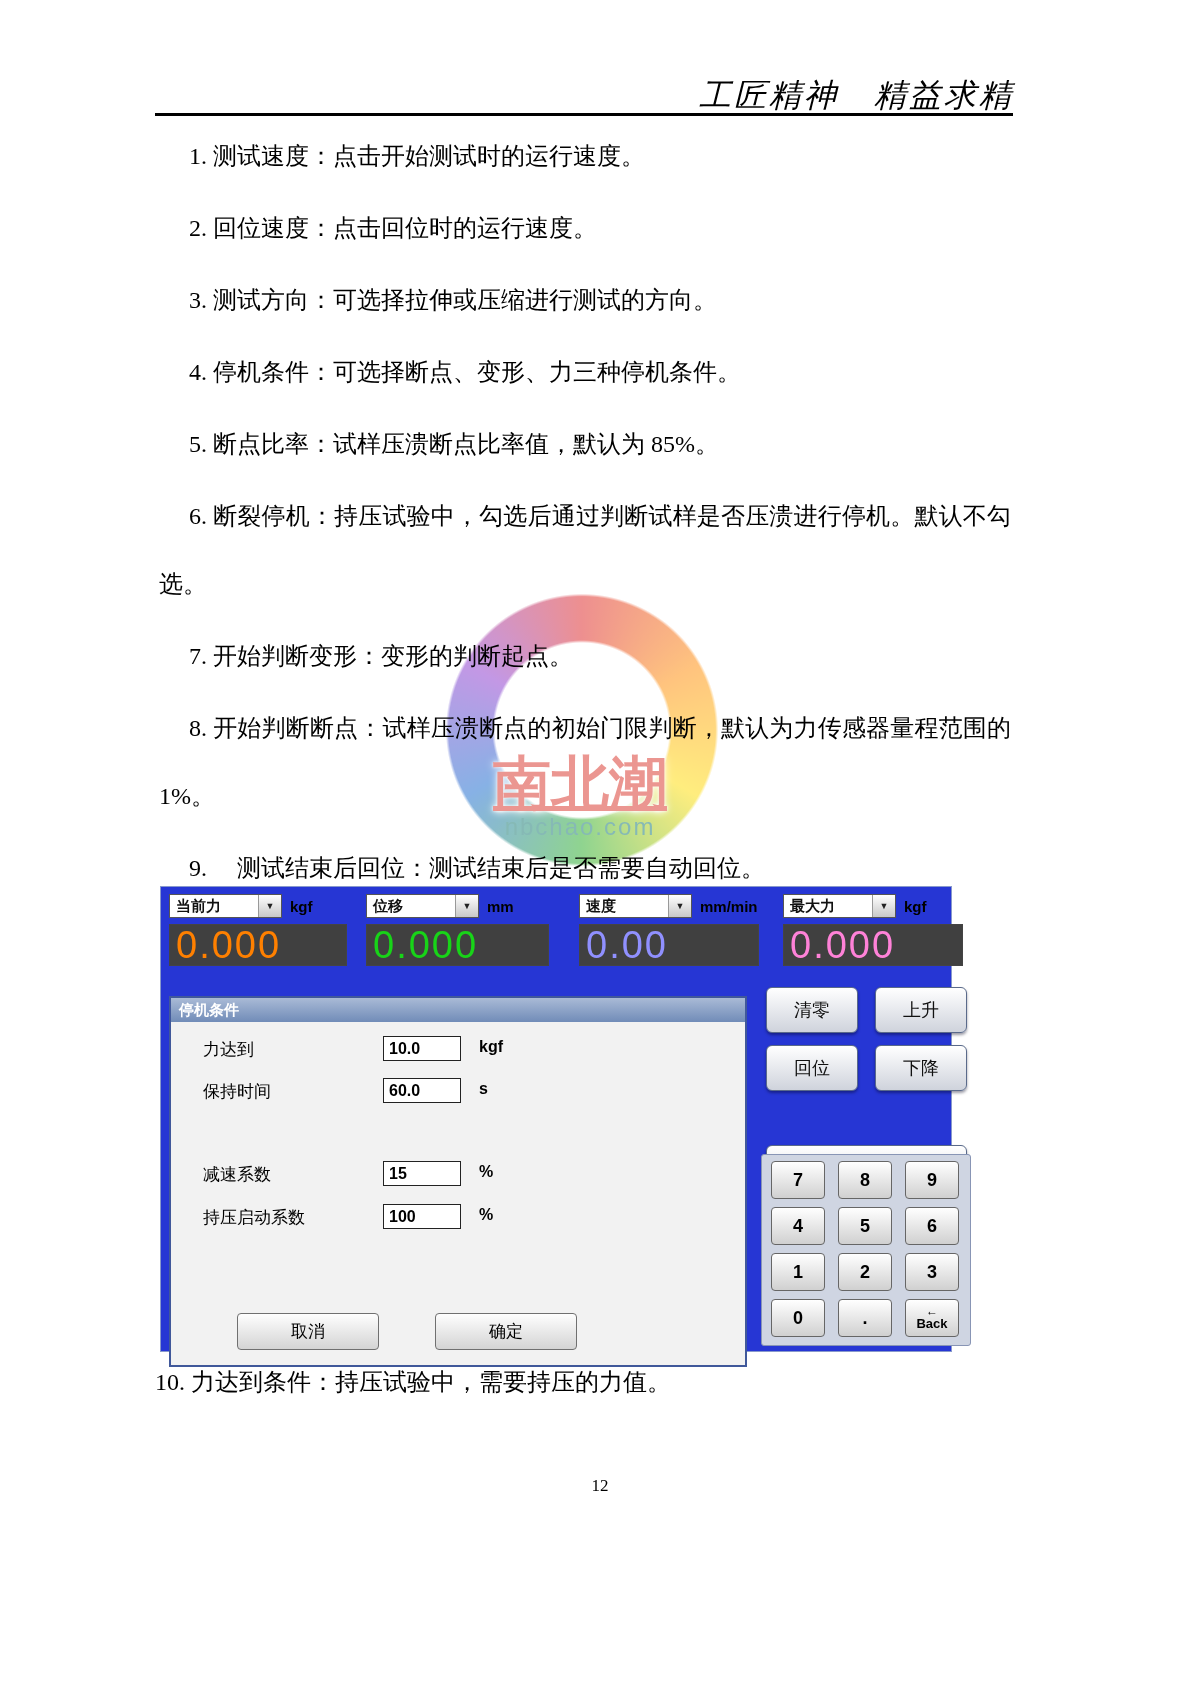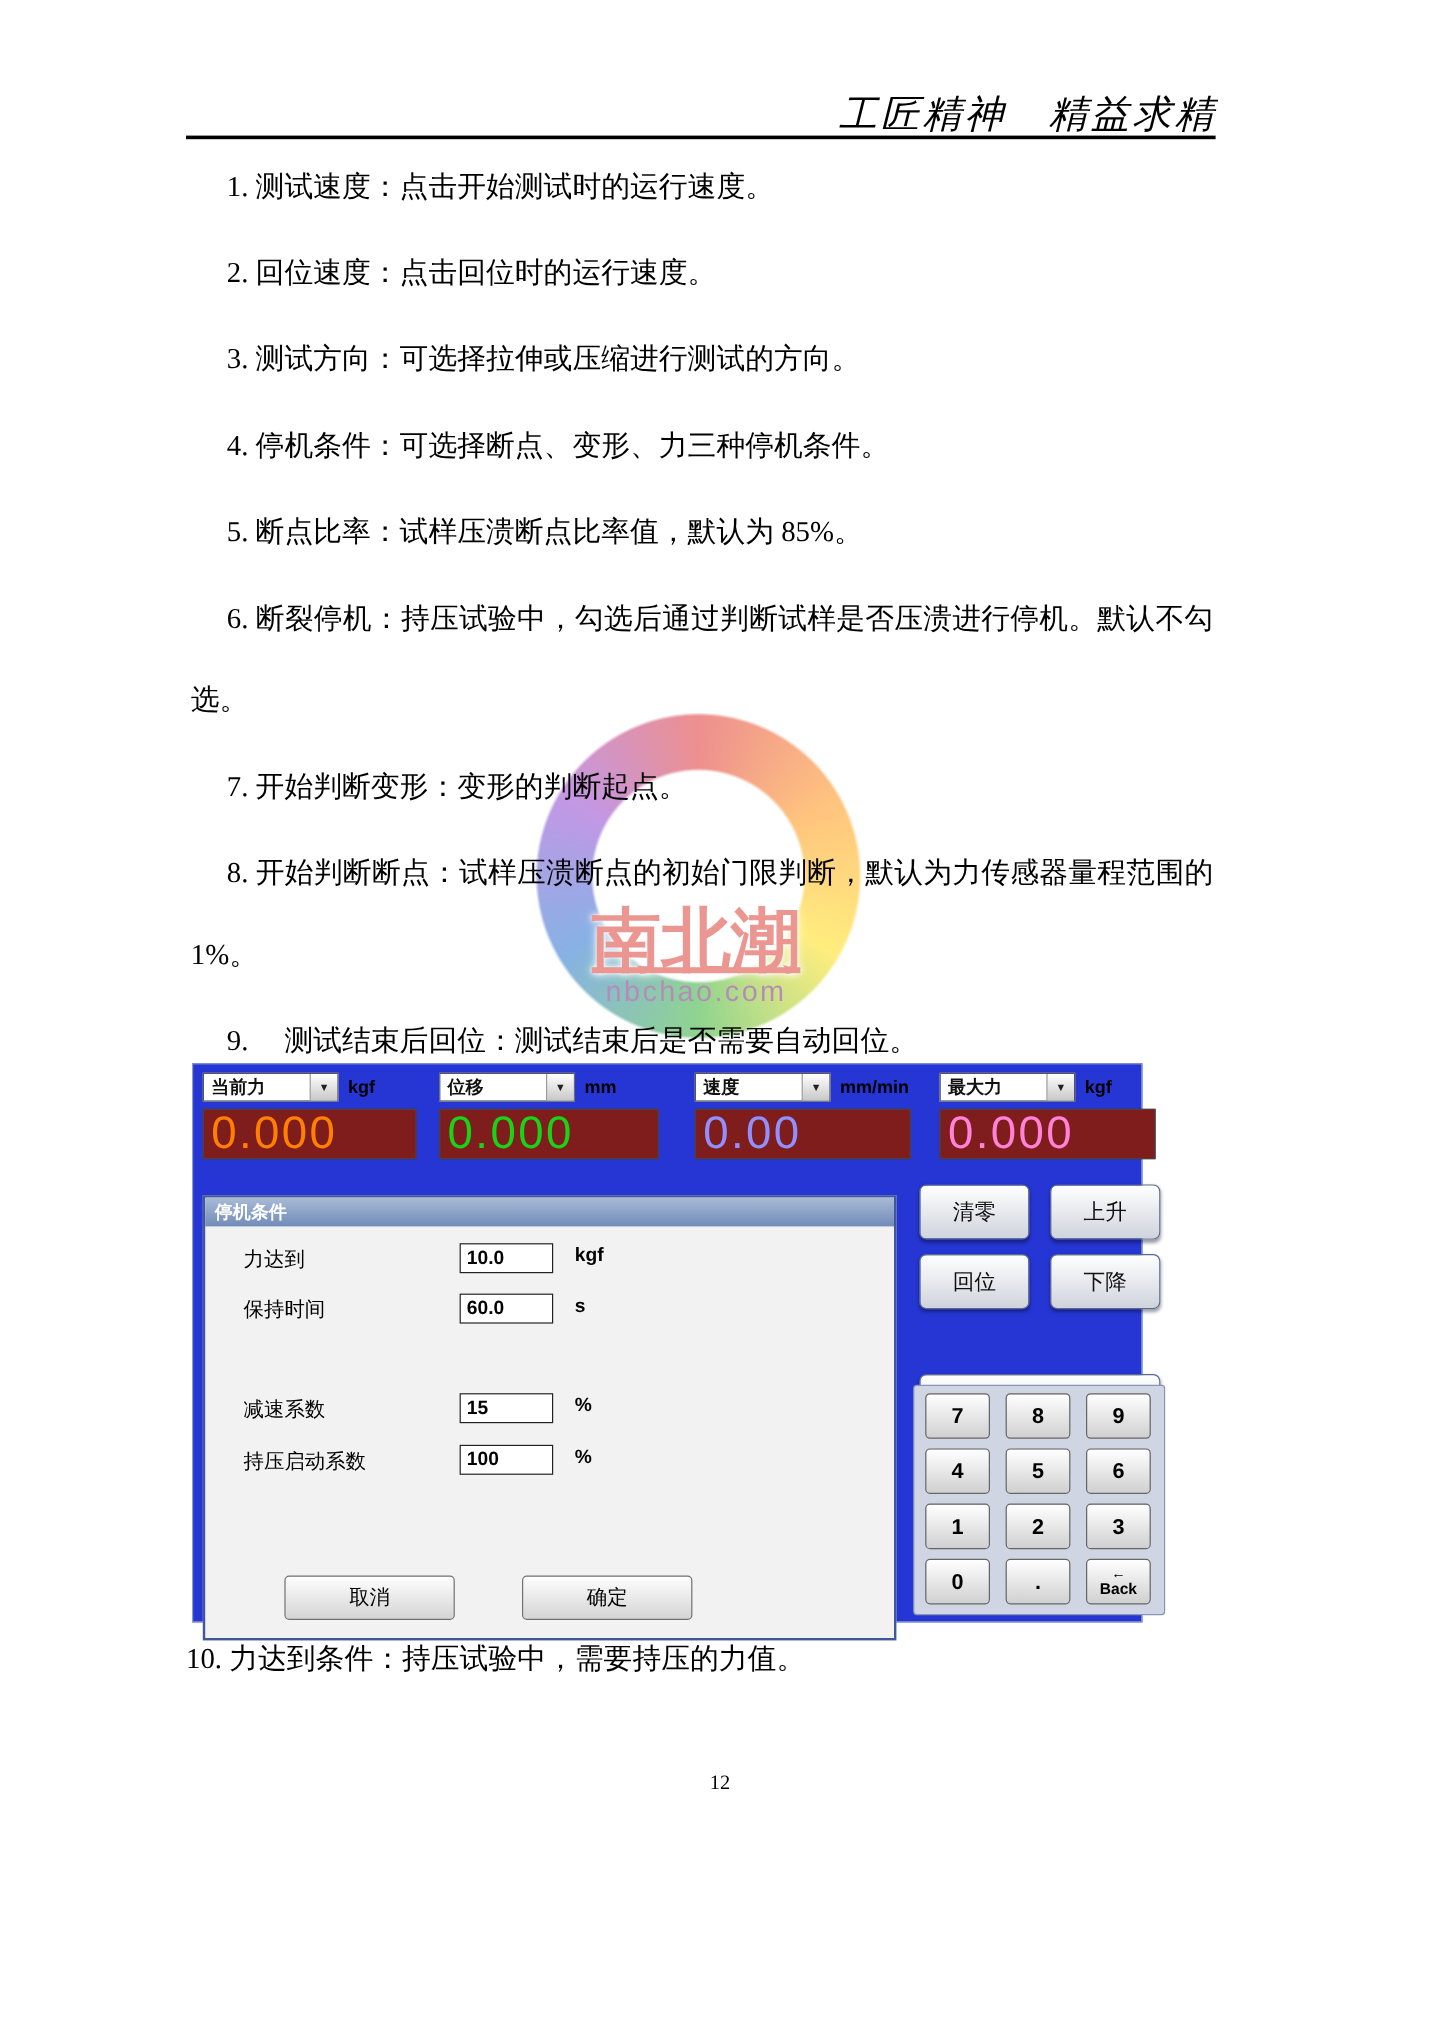--- a/index.html
+++ b/index.html
@@ -13,21 +13,21 @@
 
   
   .watermark{position:absolute;left:425px;top:585px;width:310px;height:330px;opacity:.5;}
   .wm-ring{position:absolute;left:12px;top:0;width:290px;height:290px;border-radius:50%;
            background:conic-gradient(#d22,#f80,#fd0,#2a2,#16c,#83c,#d22);
            -webkit-mask:radial-gradient(closest-side,transparent 60%,#000 62%,#000 92%,transparent 94%);
            mask:radial-gradient(closest-side,transparent 60%,#000 62%,#000 92%,transparent 94%);}
   .wm-name{position:absolute;left:0;top:160px;width:100%;text-align:center;font-size:58px;
            font-weight:bold;color:#d93025;text-shadow:0 0 8px #fff,0 0 3px #fff;text-decoration:underline;}
   .wm-domain{position:absolute;left:0;top:228px;width:100%;text-align:center;font-size:24px;
-             color:#701a75;font-family:"Liberation Sans",sans-serif;letter-spacing:2px;}
+             color:#0f766e;font-family:"Liberation Sans",sans-serif;letter-spacing:2px;}
 
   
   .doc-list{position:absolute;left:155px;top:118px;width:860px;font-size:24px;
             line-height:68px;text-align:justify;}
   .doc-list p{margin:4px;text-indent:30px;}
   .item10{position:absolute;left:155px;top:1366px;width:880px;font-size:24px;margin:0;}
   .page-num{position:absolute;top:1476px;left:0;width:100%;text-align:center;font-size:17px;}
 
   
   .ui{position:absolute;left:160px;top:886px;width:792px;height:466px;background:#2636d4;
@@ -37,21 +37,21 @@
   .chan{position:absolute;top:7px;}
   #ch0{left:8px;width:178px;} #ch1{left:205px;width:183px;}
   #ch2{left:418px;width:180px;} #ch3{left:622px;width:180px;}
   .chan .head{display:flex;align-items:center;height:24px;}
   .combo{display:flex;height:24px;border:1px solid #555;background:#fff;box-sizing:border-box;cursor:pointer;}
   .combo .lbl{width:82px;display:flex;align-items:center;padding-left:6px;font-size:15px;
               font-weight:bold;color:#111;}
   .combo .dd{width:22px;border-left:1px solid #999;background:linear-gradient(#fff,#c8c8c8);
              display:flex;align-items:center;justify-content:center;font-size:9px;color:#222;}
   .unit{margin-left:8px;font-size:15px;font-weight:bold;color:#000;}
-  .vbox{margin-top:6px;height:42px;background:#7f1d1d;border:1px solid #444;box-sizing:border-box;
+  .vbox{margin-top:6px;height:42px;background:#404040;border:1px solid #444;box-sizing:border-box;
         display:flex;align-items:center;padding-left:6px;font-size:38px;letter-spacing:2px;}
   .v0{color:#ff8000;} .v1{color:#18d418;} .v2{color:#9090ff;} .v3{color:#ff82d8;}
 
   
   .dialog{position:absolute;left:8px;top:89px;width:578px;height:371px;background:#f2f2f2;
           border:2px solid #40589a;box-sizing:border-box;margin-top:20px;}
   .dialog-title{height:24px;background:linear-gradient(#a9bad6,#718cb8);color:#fff;font-size:15px;
                 font-weight:bold;display:flex;align-items:center;padding-left:8px;}
   .dialog-body{position:relative;height:calc(100% - 24px);}
   .field{position:absolute;left:0;width:100%;height:26px;}

